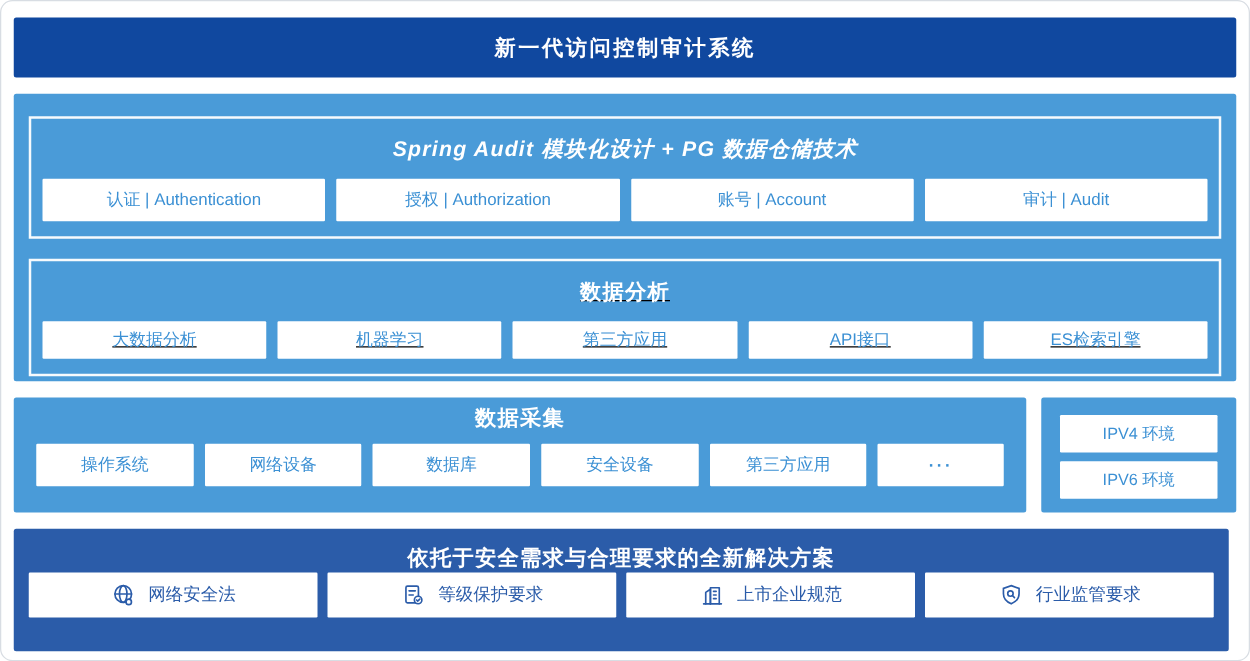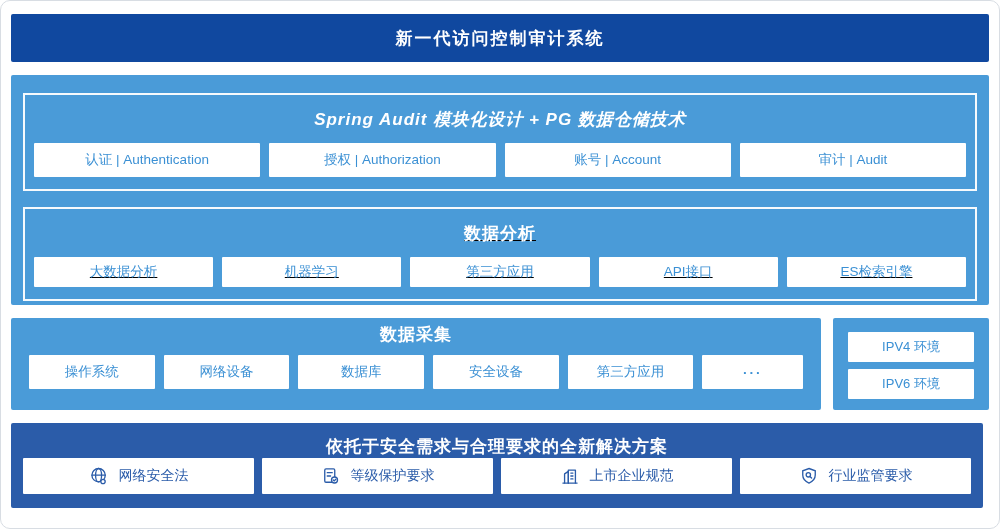--- a/index.html
+++ b/index.html
@@ -51,21 +51,21 @@
   .collection .subbox-title{ padding-top:2px; }
   .collection .chip-row{ margin-top:7px; }
   .chip.dots{ flex:.8; letter-spacing:2px; font-weight:bold; }
   .env-box{
     width:156px; background:var(--section-blue,#4a9bd8);
     padding:14px 15px; display:flex; flex-direction:column; gap:7px;
     border-radius:2px;
   }
   .env-box .chip{ height:30px; flex:none; font-size:13px; }
   .solution{
-    margin-top:13px; height:85px; width:972px;
+    margin-top:13px; height:98px; width:972px;
     background:var(--solution-blue,#2b5ca9);
     padding:12px 12px 0 12px; border-radius:2px;
   }
   .solution-title{
     text-align:center; color:#fff; font-size:17px; font-weight:bold;
     letter-spacing:1px;
   }
   .solution .chip-row{ margin-top:0; gap:8px; }
   .solution .chip{
     height:36px; gap:10px; color:var(--solution-blue,#2b5ca9); font-size:14px;

